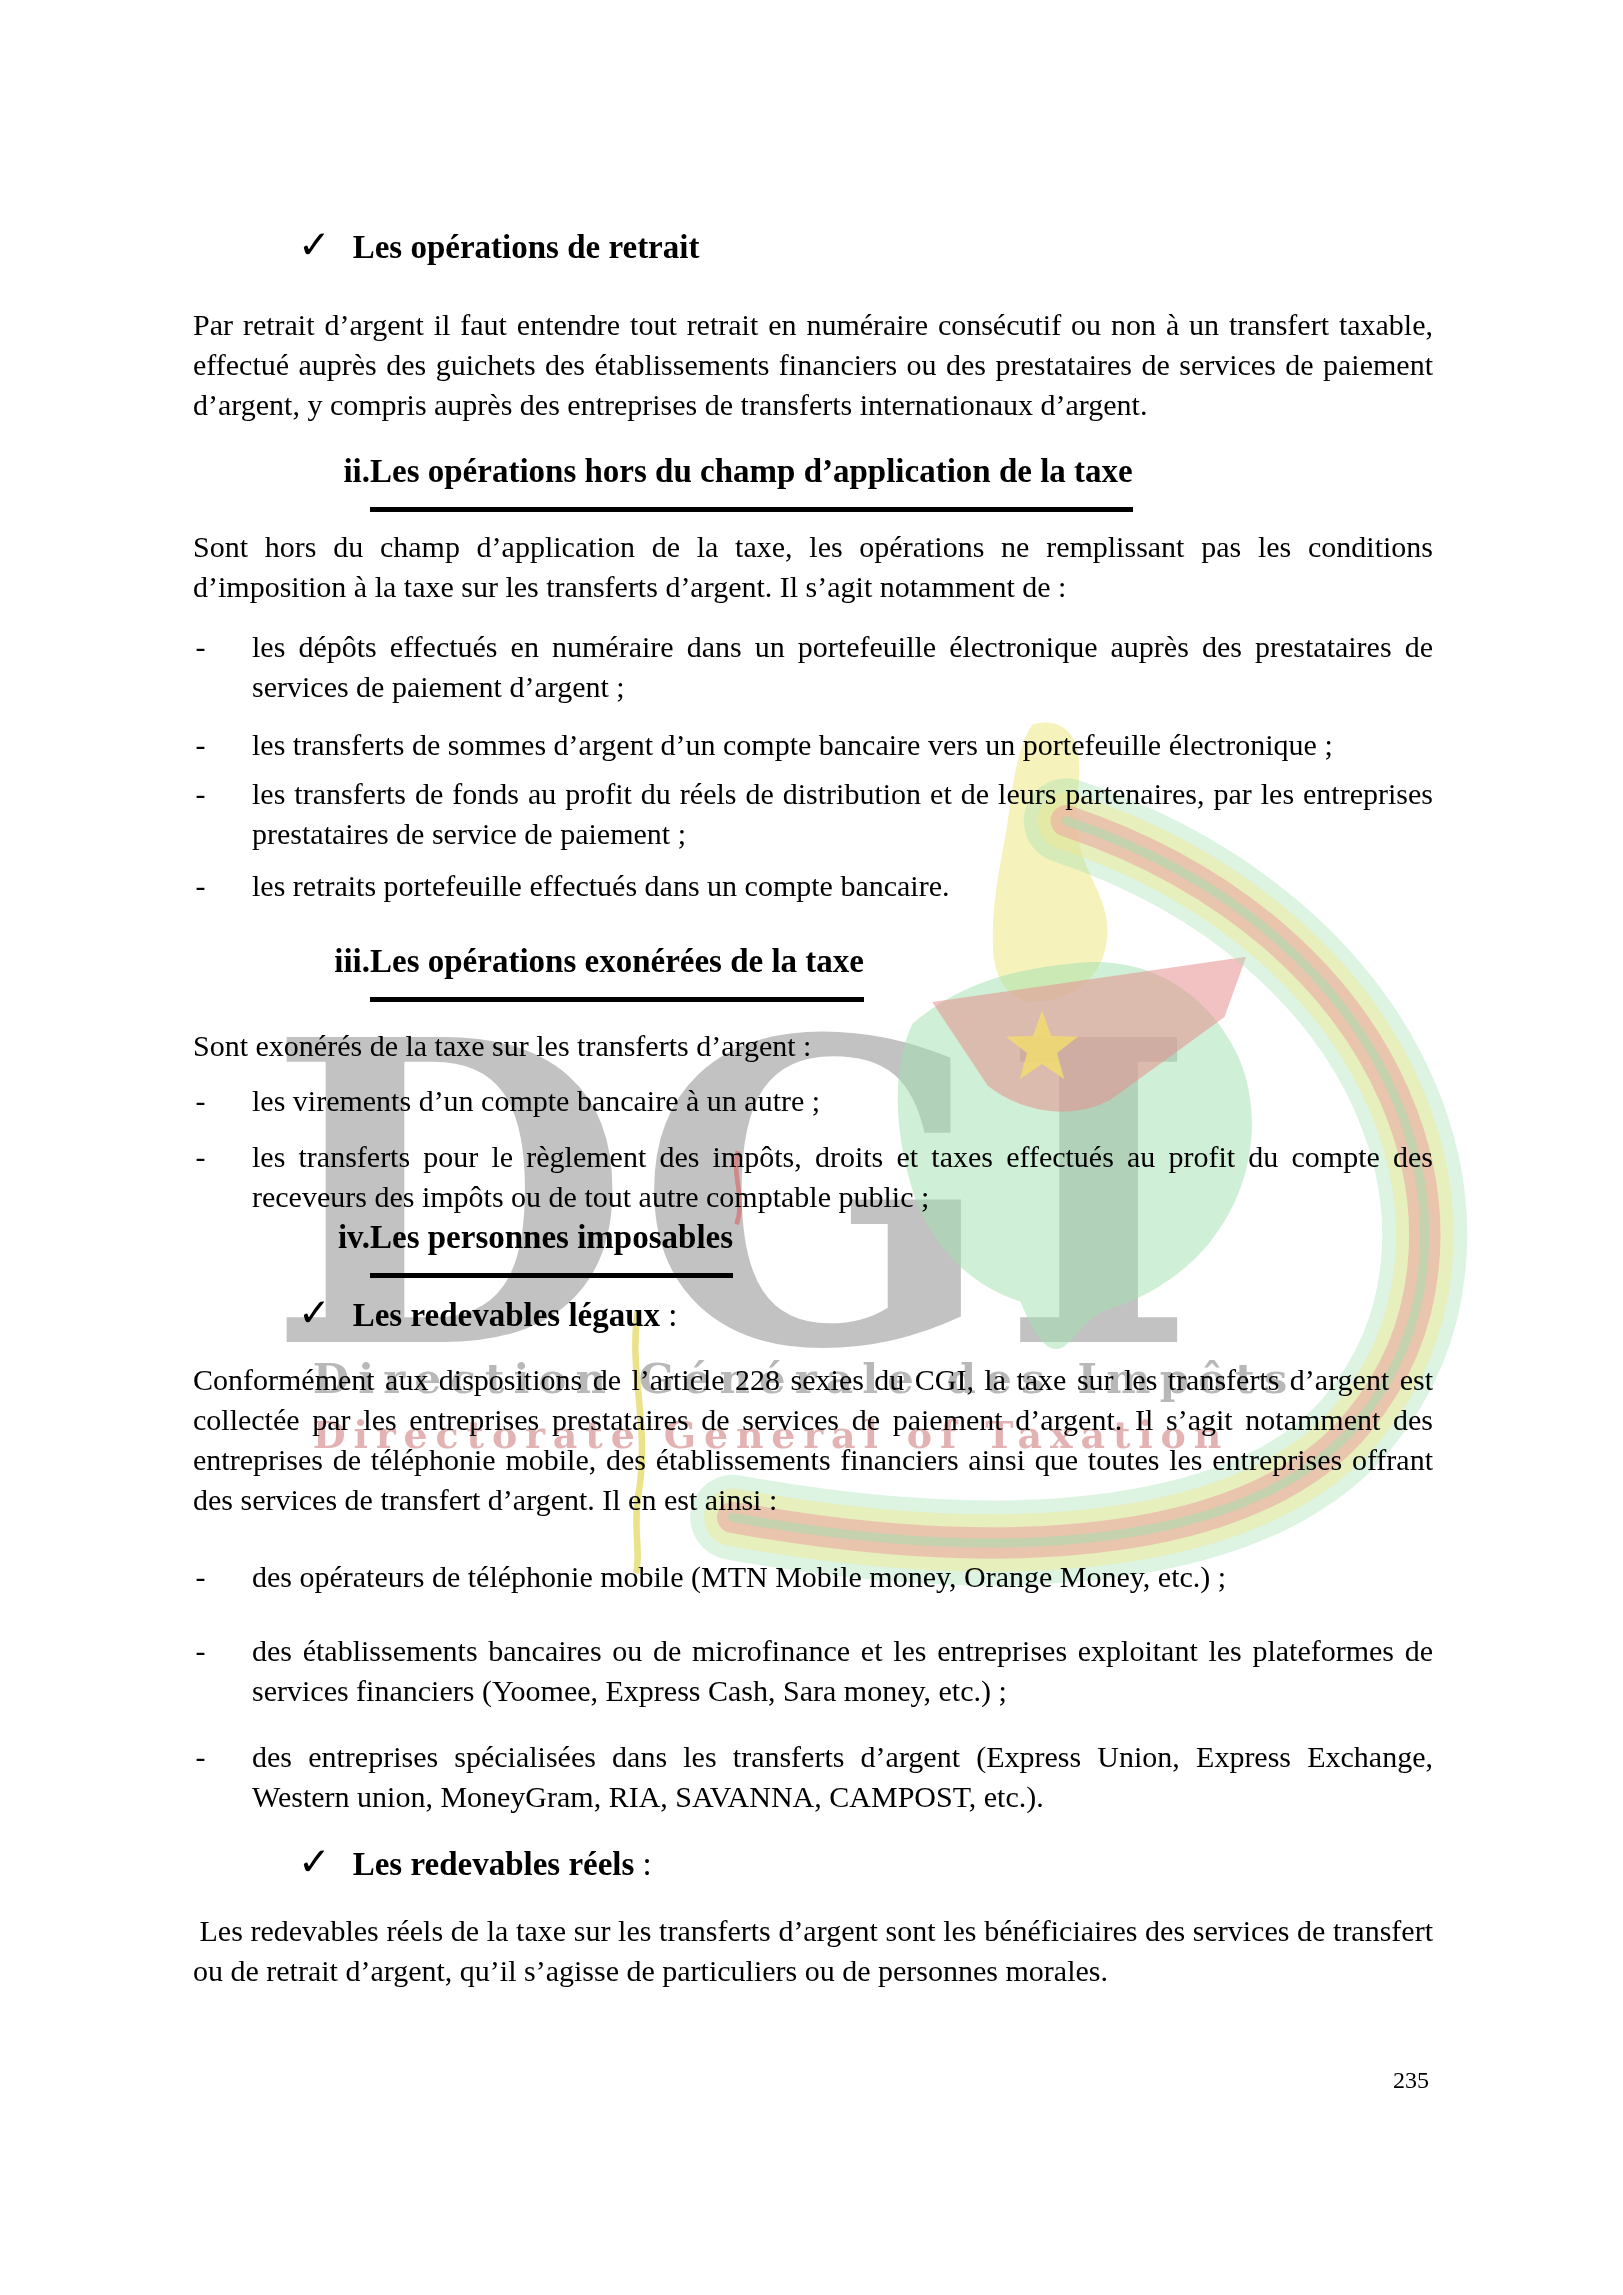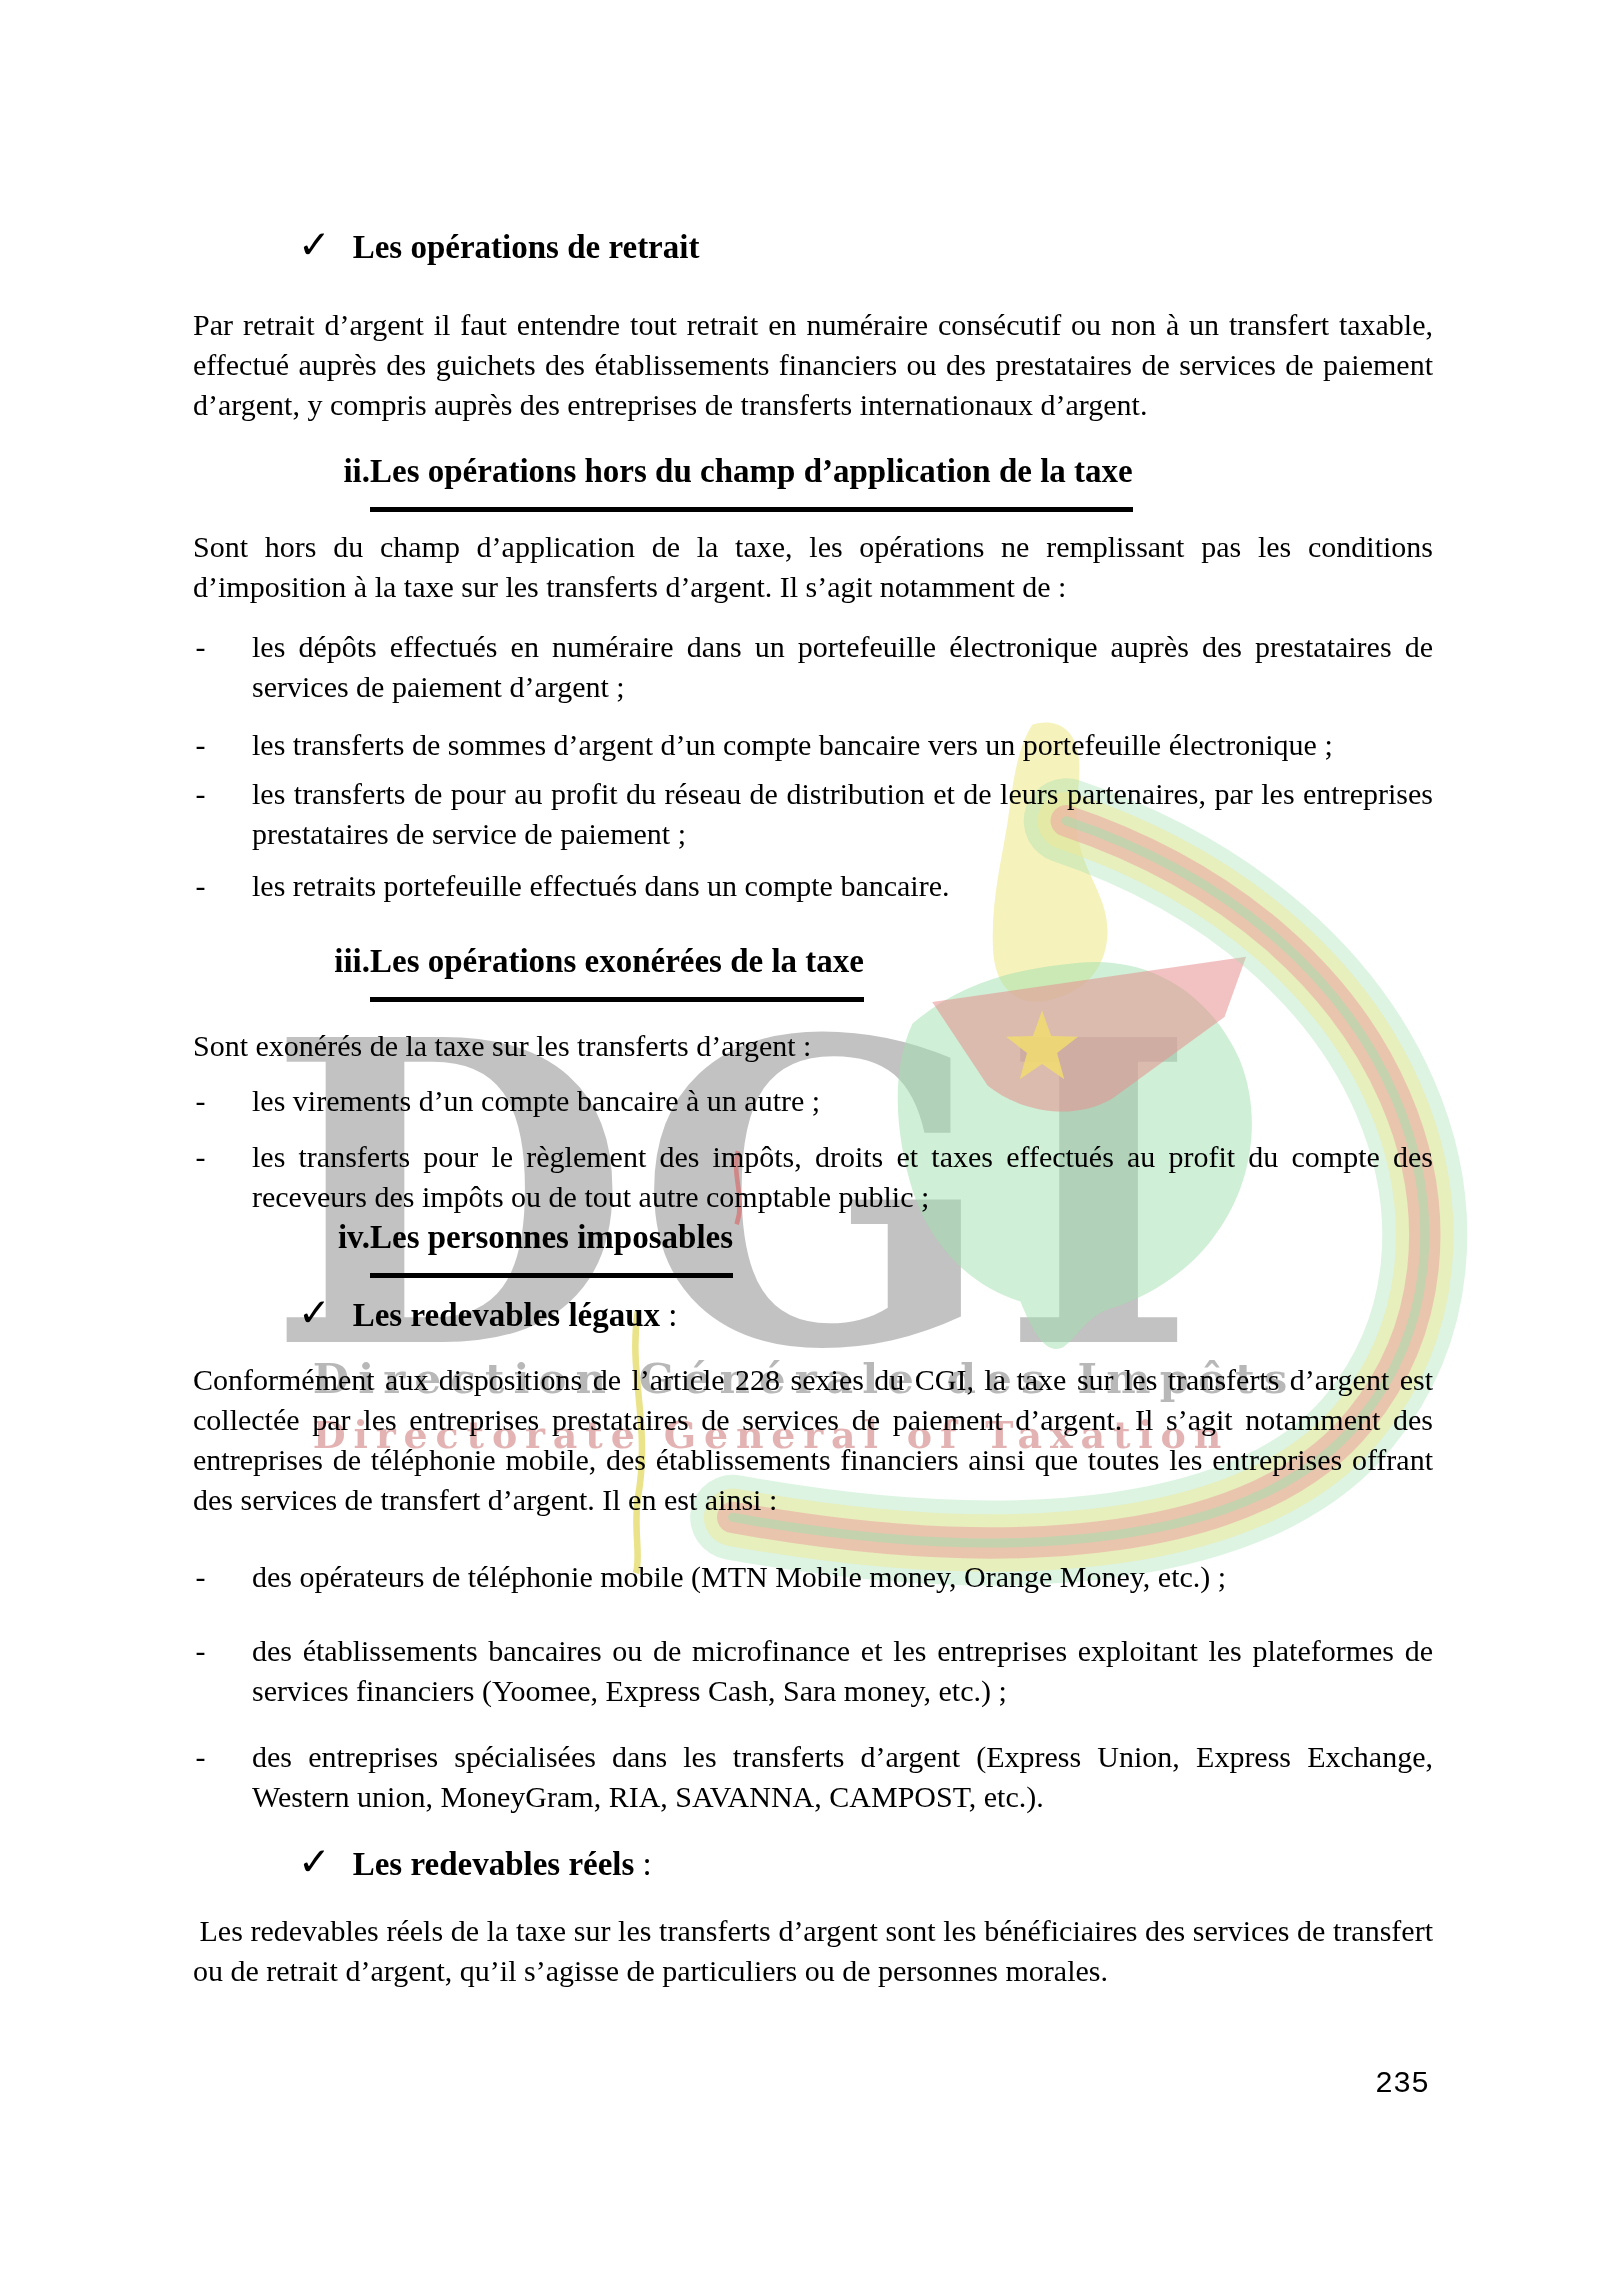--- a/index.html
+++ b/index.html
@@ -58,22 +58,22 @@
     text-align: justify;
   }
   ul.dash-list li .dash {
     position: absolute; left: 2.6px; top: 0;
   }
 
   .page-number {
     position: absolute;
     top: 2067px; right: 194px;
     z-index: 1;
-    font-family: Liberation Mono, monospace;
-    font-size: 30px;
+    font-family: Liberation Serif, serif;
+    font-size: 24px;
   }
 </style>
 </head>
 <body>
 
 <div class="watermark">
   <svg width="1623" height="2295" viewBox="0 0 2481 3509" xmlns="http://www.w3.org/2000/svg">
 
     <text x="408" y="2052" font-family="DejaVu Serif, serif" font-weight="bold" font-size="640" letter-spacing="10" fill="#6f6f6f" opacity="0.42">DGI</text>
 
@@ -136,21 +136,21 @@
     <li style="margin-top:19.6px">
       <span class="dash">-</span>
       <span>les dépôts effectués en numéraire dans un portefeuille électronique auprès des prestataires de services de paiement d’argent ;</span>
     </li>
     <li style="margin-top:18.3px">
       <span class="dash">-</span>
       <span>les transferts de sommes d’argent d’un compte bancaire vers un portefeuille électronique ;</span>
     </li>
     <li style="margin-top:9.2px">
       <span class="dash">-</span>
-      <span>les transferts de pour au profit du réseau de distribution et de leurs partenaires, par les entreprises prestataires de service de paiement ;</span>
+      <span>les transferts de fonds au profit du réels de distribution et de leurs partenaires, par les entreprises prestataires de service de paiement ;</span>
     </li>
     <li style="margin-top:11.8px">
       <span class="dash">-</span>
       <span>les retraits portefeuille effectués dans un compte bancaire.</span>
     </li>
   </ul>
 
   <div class="h-num" style="margin-top:35px">
     <span class="num">iii.</span>
     <span class="lbl">Les opérations exonérées de la taxe</span>

